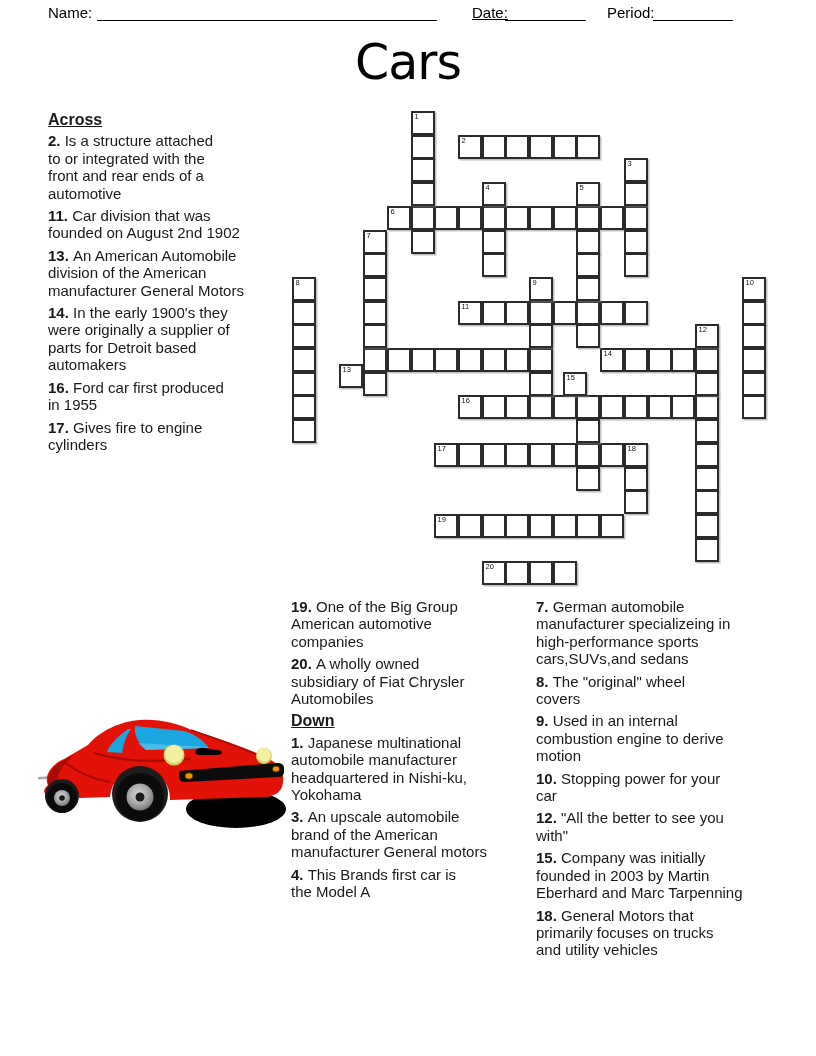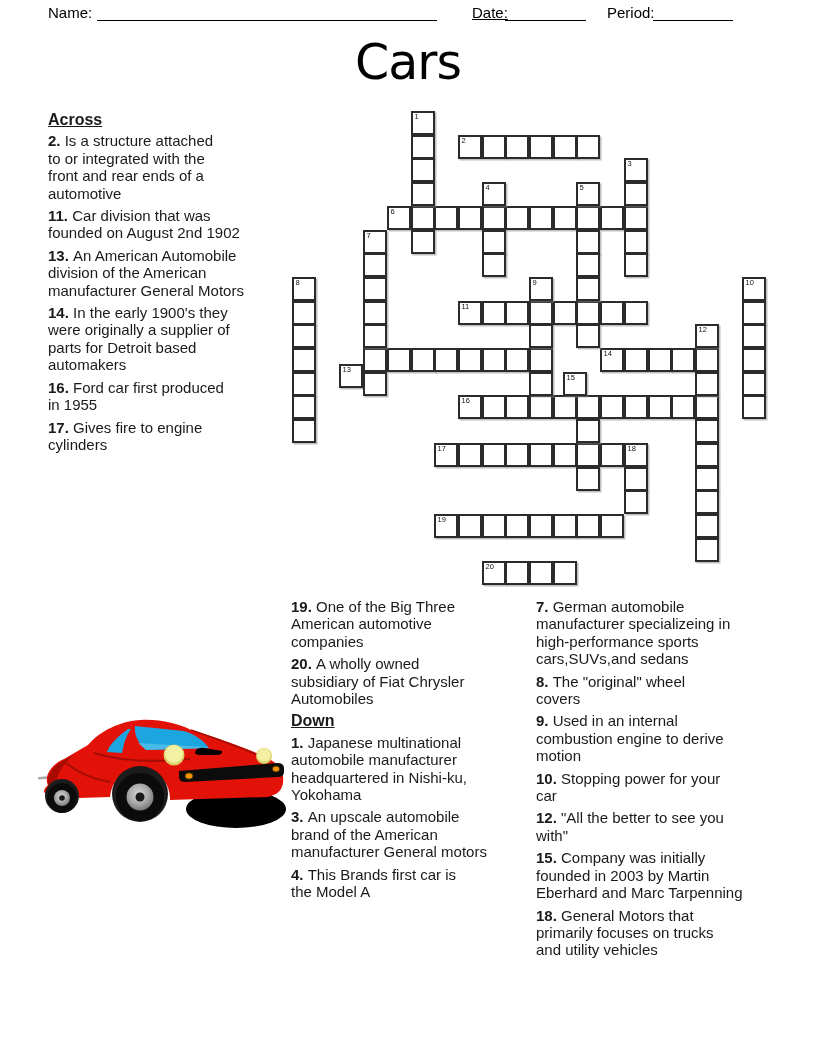--- a/index.html
+++ b/index.html
@@ -236,21 +236,21 @@
 automakers</span></div>
       <div class="clue"><b>16. </b><span class="txt">Ford car first produced
 in 1955</span></div>
       <div class="clue"><b>17. </b><span class="txt">Gives fire to engine
 cylinders</span></div>
     </div>
 </div>
 
 <div class="cluecol" style="left:291px;top:598px;width:233px;">
   <div id="across-mid">
-      <div class="clue"><b>19. </b><span class="txt">One of the Big Three
+      <div class="clue"><b>19. </b><span class="txt">One of the Big Group
 American automotive
 companies</span></div>
       <div class="clue"><b>20. </b><span class="txt">A wholly owned
 subsidiary of Fiat Chrysler
 Automobiles</span></div>
     </div>
   <div class="clue-heading">Down</div>
   <div id="down-mid">
       <div class="clue"><b>1. </b><span class="txt">Japanese multinational
 automobile manufacturer

